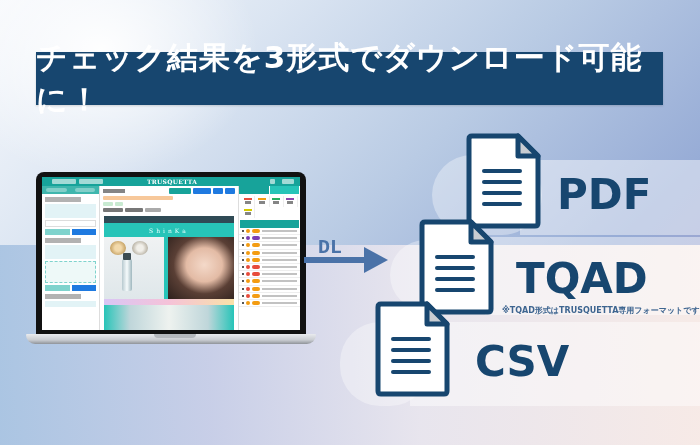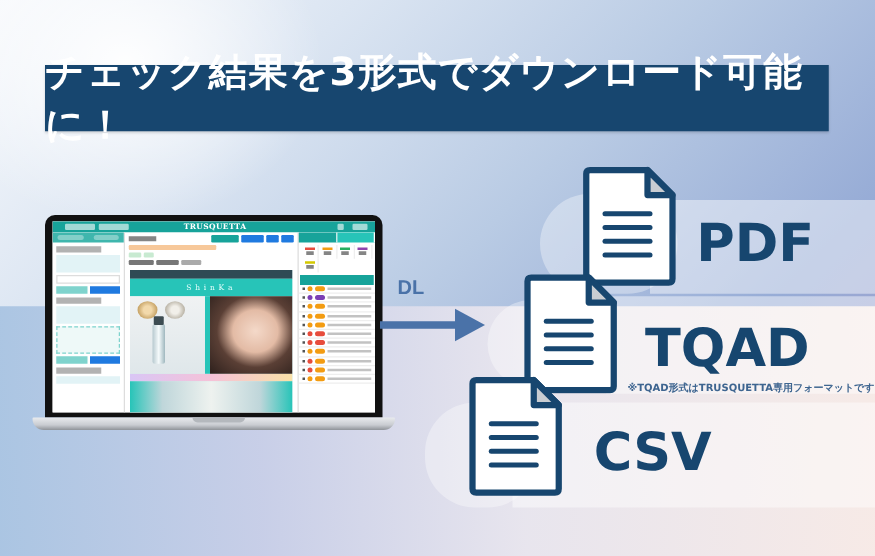--- a/index.html
+++ b/index.html
@@ -87,21 +87,21 @@
   .rp-row .t { flex: 1; height: 2px; background: #999; opacity: 0.6; }
 
   .laptop-base {
     position: absolute; left: 0; top: 162px; width: 290px; height: 10px;
     background: linear-gradient(180deg, #e9ebee 0%, #c9ccd1 60%, #8f9399 100%);
     border-radius: 1px 1px 10px 10px;
   }
   .laptop-notch { position: absolute; left: 128px; top: 162px; width: 42px; height: 4px; background: #b4b8bd; border-radius: 0 0 4px 4px; }
 
   
-  .dl-label { position: absolute; left: 318px; top: 222px; font-size: 16px; font-weight: bold; color: #4a72a8; font-family: Liberation Sans, sans-serif; }
+  .dl-label { position: absolute; left: 318px; top: 236px; font-size: 20px; font-weight: bold; color: #4a72a8; font-family: Liberation Mono, monospace; }
   .dl-arrow { position: absolute; left: 304px; top: 246px; width: 84px; height: 28px; }
 
   
   .row-band { position: absolute; height: 50px; background: rgba(255,255,255,0.45); }
   .cloud { position: absolute; border-radius: 60px; background: rgba(255,255,255,0.35); }
   .doc { position: absolute; width: 76px; height: 96px; }
   .fmt { position: absolute; font-weight: bold; color: #17466f; font-family: "DejaVu Sans", sans-serif; }
   .fmt-pdf { left: 557px; top: 170px; font-size: 42px; }
   .fmt-tqad { left: 516px; top: 254px; font-size: 42px; }
   .fmt-csv { left: 475px; top: 337px; font-size: 42px; }

